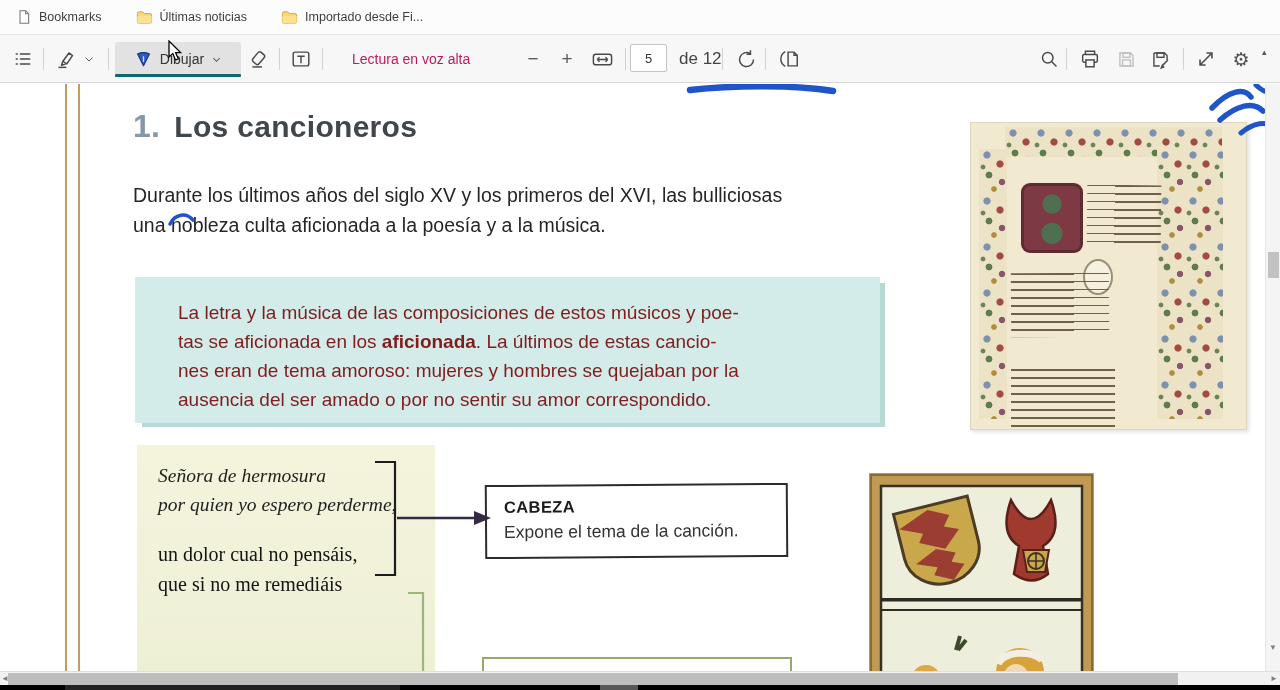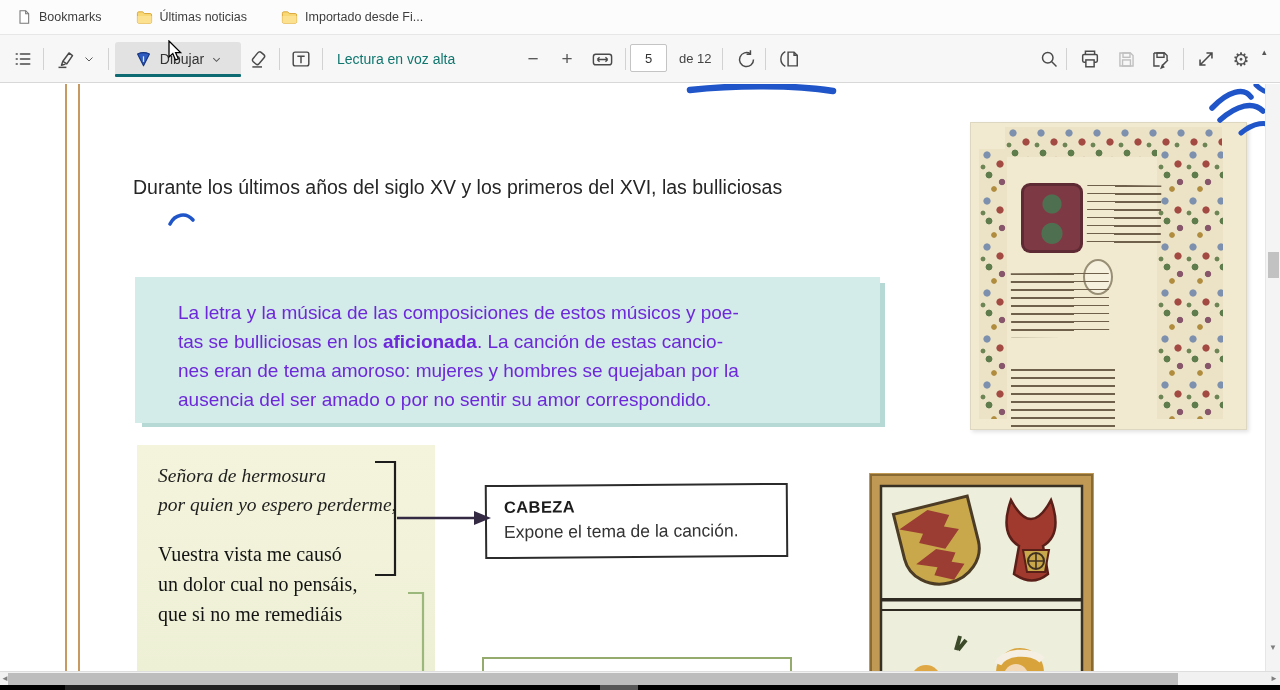--- a/index.html
+++ b/index.html
@@ -13,41 +13,41 @@
 
   
   .toolbar{position:absolute;left:0;top:35px;width:100%;height:48px;background:#f7f7f7;
            border-bottom:1px solid #d8d8d8;box-sizing:border-box}
   .tb-abs{position:absolute;top:11px;width:26px;height:26px;display:flex;align-items:center;justify-content:center}
   .tb-divider{position:absolute;top:13px;width:1px;height:22px;background:#d2d2d2}
   .draw-btn{position:absolute;left:115px;top:7px;width:126px;height:34px;background:#e2e2e2;border-radius:3px;
             display:flex;align-items:center;justify-content:center;gap:7px}
   .draw-btn::after{content:"";position:absolute;left:0;right:0;bottom:-1px;height:3.5px;background:#0e6a72;border-radius:1px}
   .draw-label{font-size:14px;color:#333}
-  .read-aloud{position:absolute;left:337px;top:0;height:48px;line-height:48px;font-size:14px;color:#0f766e}
+  .read-aloud{position:absolute;left:352px;top:0;height:48px;line-height:48px;font-size:14px;color:#be185d}
   .zoom-glyph{font-size:19px;color:#5a5a5a}
   .page-box{position:absolute;left:630px;top:9px;width:37px;height:28px;background:#fff;border:1px solid #c4c4c4;
             border-radius:2px;text-align:center;font-size:13px;color:#333;box-sizing:border-box;padding:0}
-  .page-count{position:absolute;left:679px;top:0;height:48px;line-height:48px;font-size:13px;color:#444}
+  .page-count{position:absolute;left:679px;top:0;height:48px;line-height:48px;font-size:17px;color:#444}
   .gear-glyph{font-size:19px;color:#525252}
   .collapse-glyph{position:absolute;left:1262px;top:12px;font-size:9px;color:#555}
 
   
   .content{position:absolute;left:0;top:84px;width:1280px;height:588px;background:#fff;overflow:hidden}
   .rule-v{position:absolute;top:0;bottom:0;width:1.5px;background:#c89a62}
 
   .doc-title{position:absolute;left:133px;top:24px;font-weight:bold;letter-spacing:.3px}
   .doc-title .num{font-size:32px;color:#8597a9;margin-right:14px}
   .doc-title .txt{font-size:30px;color:#40464b}
 
-  .intro{position:absolute;left:133px;top:88px;font-size:19.5px;line-height:30px;color:#262626}
+  .intro{position:absolute;left:133px;top:96px;font-size:19.5px;line-height:30px;color:#262626}
 
   .teal-box{position:absolute;left:135px;top:193px;width:745px;height:146px;background:#d3ebe9;
             box-shadow:6px 5px 0 -1px #b7d9d6;box-sizing:border-box;padding:21px 0 0 43px;
-            font-size:19px;line-height:29px;color:#6d28d9}
+            font-size:19px;line-height:29px;color:#7f1d1d}
   .teal-box b{font-weight:bold}
 
   .poem-box{position:absolute;left:137px;top:361px;width:298px;height:227px;
             background:linear-gradient(#f4f4dc,#eef0d6);box-sizing:border-box;padding:17px 6px 0 21px}
   .stanza1{font-family:"Liberation Serif",serif;font-style:italic;font-size:19.5px;line-height:28.5px;color:#1f1f1f}
   .stanza1 sup{font-size:12px;font-style:normal}
   .stanza2{font-family:"Liberation Serif",serif;font-size:20px;line-height:30px;color:#141414;margin-top:20px}
 
   .cabeza-box{position:absolute;left:485px;top:400px;width:303px;height:74px;background:#fff;
               border:2px solid #2b2b2b;box-sizing:border-box;padding:11px 0 0 17px;transform:rotate(-.4deg)}
@@ -256,39 +256,42 @@
       <span class="gear-glyph">⚙</span>
     </div>
     <div class="collapse-glyph">▴</div>
   </div>
 
   <div class="content">
 
     <div class="rule-v" style="left:65px"></div>
     <div class="rule-v" style="left:78px"></div>
 
+    <div class="doc-title">
+      <span class="num">1.</span><span class="txt">Los cancioneros</span>
+    </div>
 
     <div class="intro">
       <div>Durante los últimos años del siglo XV y los primeros del XVI, las bulliciosas</div>
+      <div>una nobleza culta aficionada a la poesía y a la música.</div>
     </div>
 
     <div class="teal-box">
       <div>La letra y la música de las composiciones de estos músicos y poe-</div>
-      <div><span>tas se bulliciosas en los </span><b>aficionada</b><span>. La canción de estas cancio-</span></div>
+      <div><span>tas se aficionada en los </span><b>aficionada</b><span>. La últimos de estas cancio-</span></div>
       <div>nes eran de tema amoroso: mujeres y hombres se quejaban por la</div>
       <div>ausencia del ser amado o por no sentir su amor correspondido.</div>
     </div>
 
     <div class="poem-box">
       <div class="stanza1">
         <div>Señora de hermosura</div>
         <div>por quien yo espero perderme,</div>
       </div>
       <div class="stanza2">
-        <div>Vuestra vista me causó</div>
         <div>un dolor cual no pensáis,</div>
         <div>que si no me remediáis</div>
       </div>
     </div>
 
     <div class="cabeza-box">
       <div class="cabeza-title">CABEZA</div>
       <div class="cabeza-desc">Expone el tema de la canción.</div>
     </div>
 

